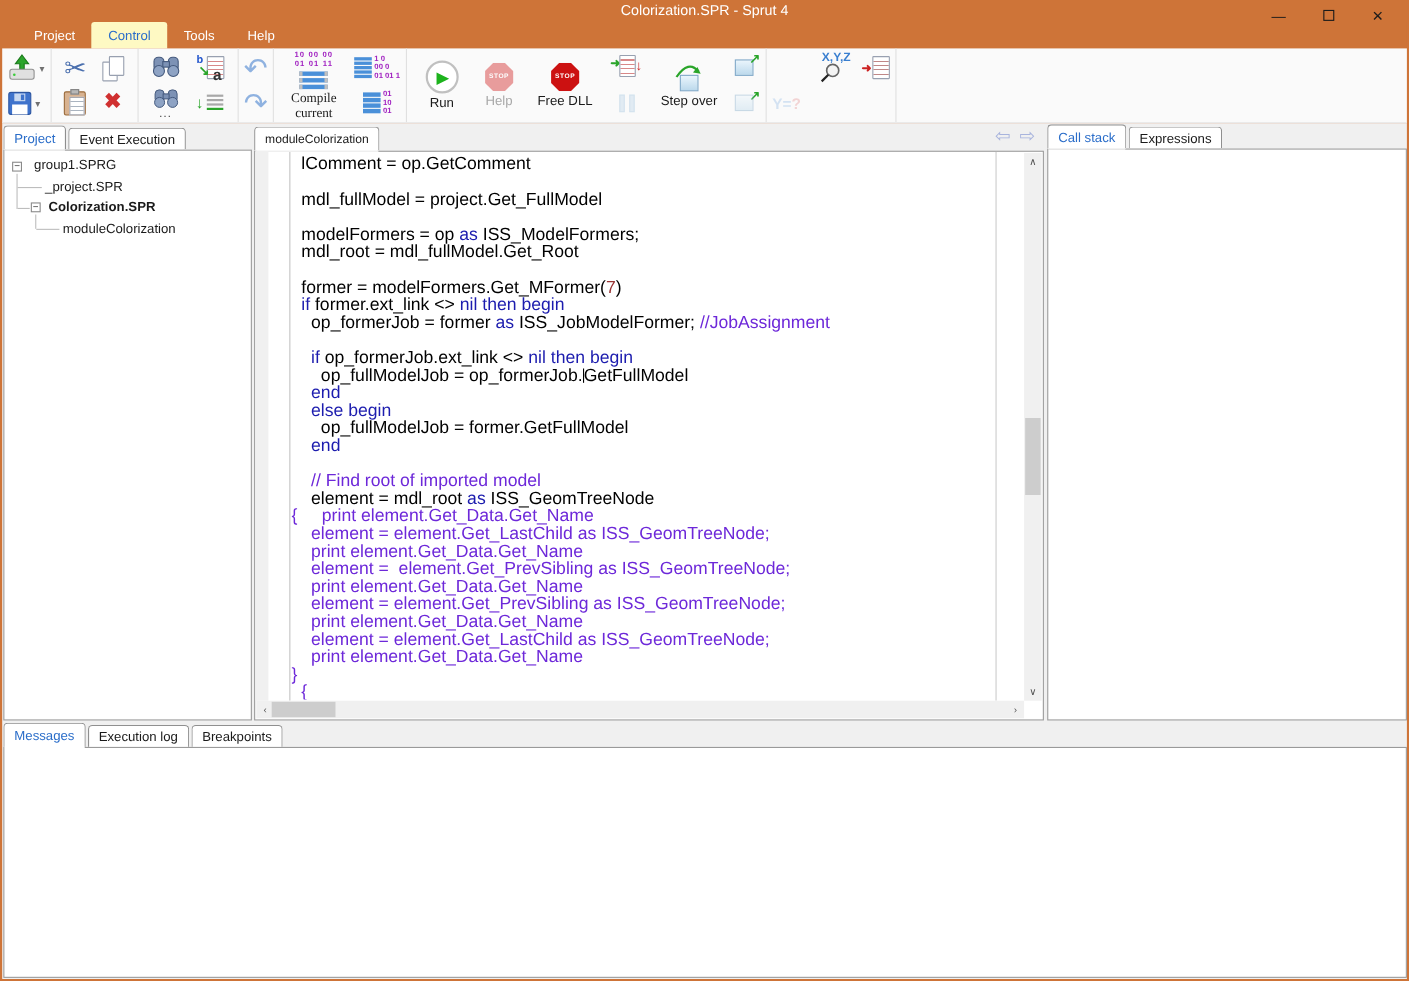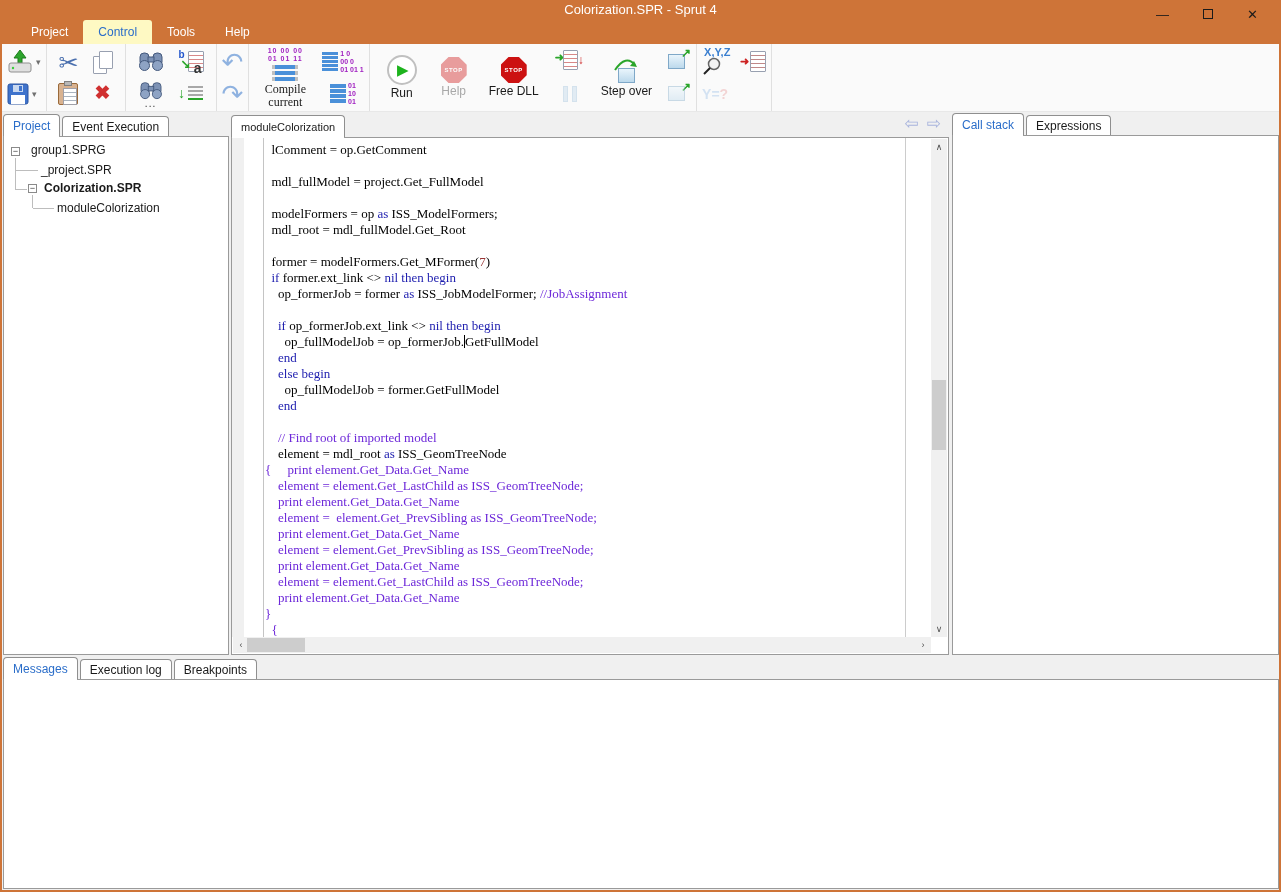--- a/index.html
+++ b/index.html
@@ -80,21 +80,21 @@
   .si-ic .page { position:absolute; left:8px; top:2px; width:15px; height:20px;
                  background-image:repeating-linear-gradient(#fff 0 3px,#d88888 3px 4px); }
   .si-green { position:absolute; left:0; top:3px; color:#2aa52a; font-size:11px; font-weight:bold; }
   .si-red { position:absolute; right:1px; top:5px; color:#cc2222; font-size:12px; font-weight:bold; }
   .pause-ic { display:flex; gap:4px; }
   .pause-ic i { display:block; width:5px; height:16px; background:#bcd6ea; border:1px solid #9cc0dc; }
   .cube { width:17px; height:15px; background:linear-gradient(#eaf5fc,#bcd9ec); border:1px solid #7fa8c8; }
   .cube-wrap { position:relative; display:flex; flex-direction:column; align-items:center; }
   .arc-svg { margin-bottom:-3px; }
   .diag-arrow { position:absolute; right:-6px; top:-8px; color:#2aa52a; font-size:12px; font-weight:bold; }
-  .xyz-ic { position:relative; width:34px; height:28px; }
+  .xyz-ic { position:relative; width:34px; height:28px;margin-left:43px; }
   .xyz-text { position:absolute; left:2px; top:-2px; color:#3a7fd0; font-size:11px; font-weight:bold; }
   .xyz-ic svg { position:absolute; left:0; top:7px; }
   .yq-text { font-size:14px; font-weight:bold; }
   .yq-text .b { color:#9cc0e8; } .yq-text .r { color:#e89c9c; }
   .aw-ic { display:flex; align-items:center; gap:1px; }
   .aw-arrow { color:#cc2222; font-size:11px; font-weight:bold; }
   .aw-ic .page { width:16px; height:21px; background-image:repeating-linear-gradient(#fff 0 3px,#c08888 3px 4px); }
 
   
   .content-bg { position:absolute; top:112px; left:2px; right:2px; bottom:2px; background:#f0f0f0; }
@@ -121,21 +121,21 @@
   .tree-label { position:absolute; white-space:nowrap; height:16px; line-height:16px; }
   .tree-label.bold { font-weight:bold; }
   .t-line { position:absolute; background:#bdbdbd; }
 
   
   .editor-body { position:absolute; top:24px; left:0; right:0; bottom:0; background:#fff; border:1px solid #9a9a9a; overflow:hidden; z-index:2; }
   .gutter { position:absolute; left:0; top:0; bottom:17px; width:12px; background:#f0f0f0; }
   .vline-left  { position:absolute; left:31px;  top:0; bottom:17px; width:1px; background:#c4c4c4; }
   .vline-right { position:absolute; left:673px; top:0; bottom:17px; width:1px; background:#cccccc; }
   .code-area { position:absolute; left:33px; top:4px; right:18px; bottom:18px;
-               font-family:Liberation Serif, serif; font-size:13px; line-height:16px;
+               font-family:Liberation Sans, sans-serif; font-size:16px; line-height:16px;
                white-space:pre; color:#000; overflow:hidden; }
   .t-k { color:#1c1cae; }
   .t-c { color:#6d28d9; }
   .t-n { color:#993333; }
   .t-caret { display:inline-block; width:1px; height:13px; background:#000; vertical-align:-2px; }
   .vscroll { position:absolute; top:1px; right:1px; bottom:17px; width:16px; background:#f0f0f0; }
   .hscroll { position:absolute; left:1px; right:17px; bottom:1px; height:16px; background:#f0f0f0; }
   .scroll-arrow { position:absolute; width:16px; height:16px; display:flex; align-items:center; justify-content:center;
                   color:#505050; font-size:9px; }
   .vthumb { position:absolute; left:1px; width:14px; top:241px; height:70px; background:#cdcdcd; }

